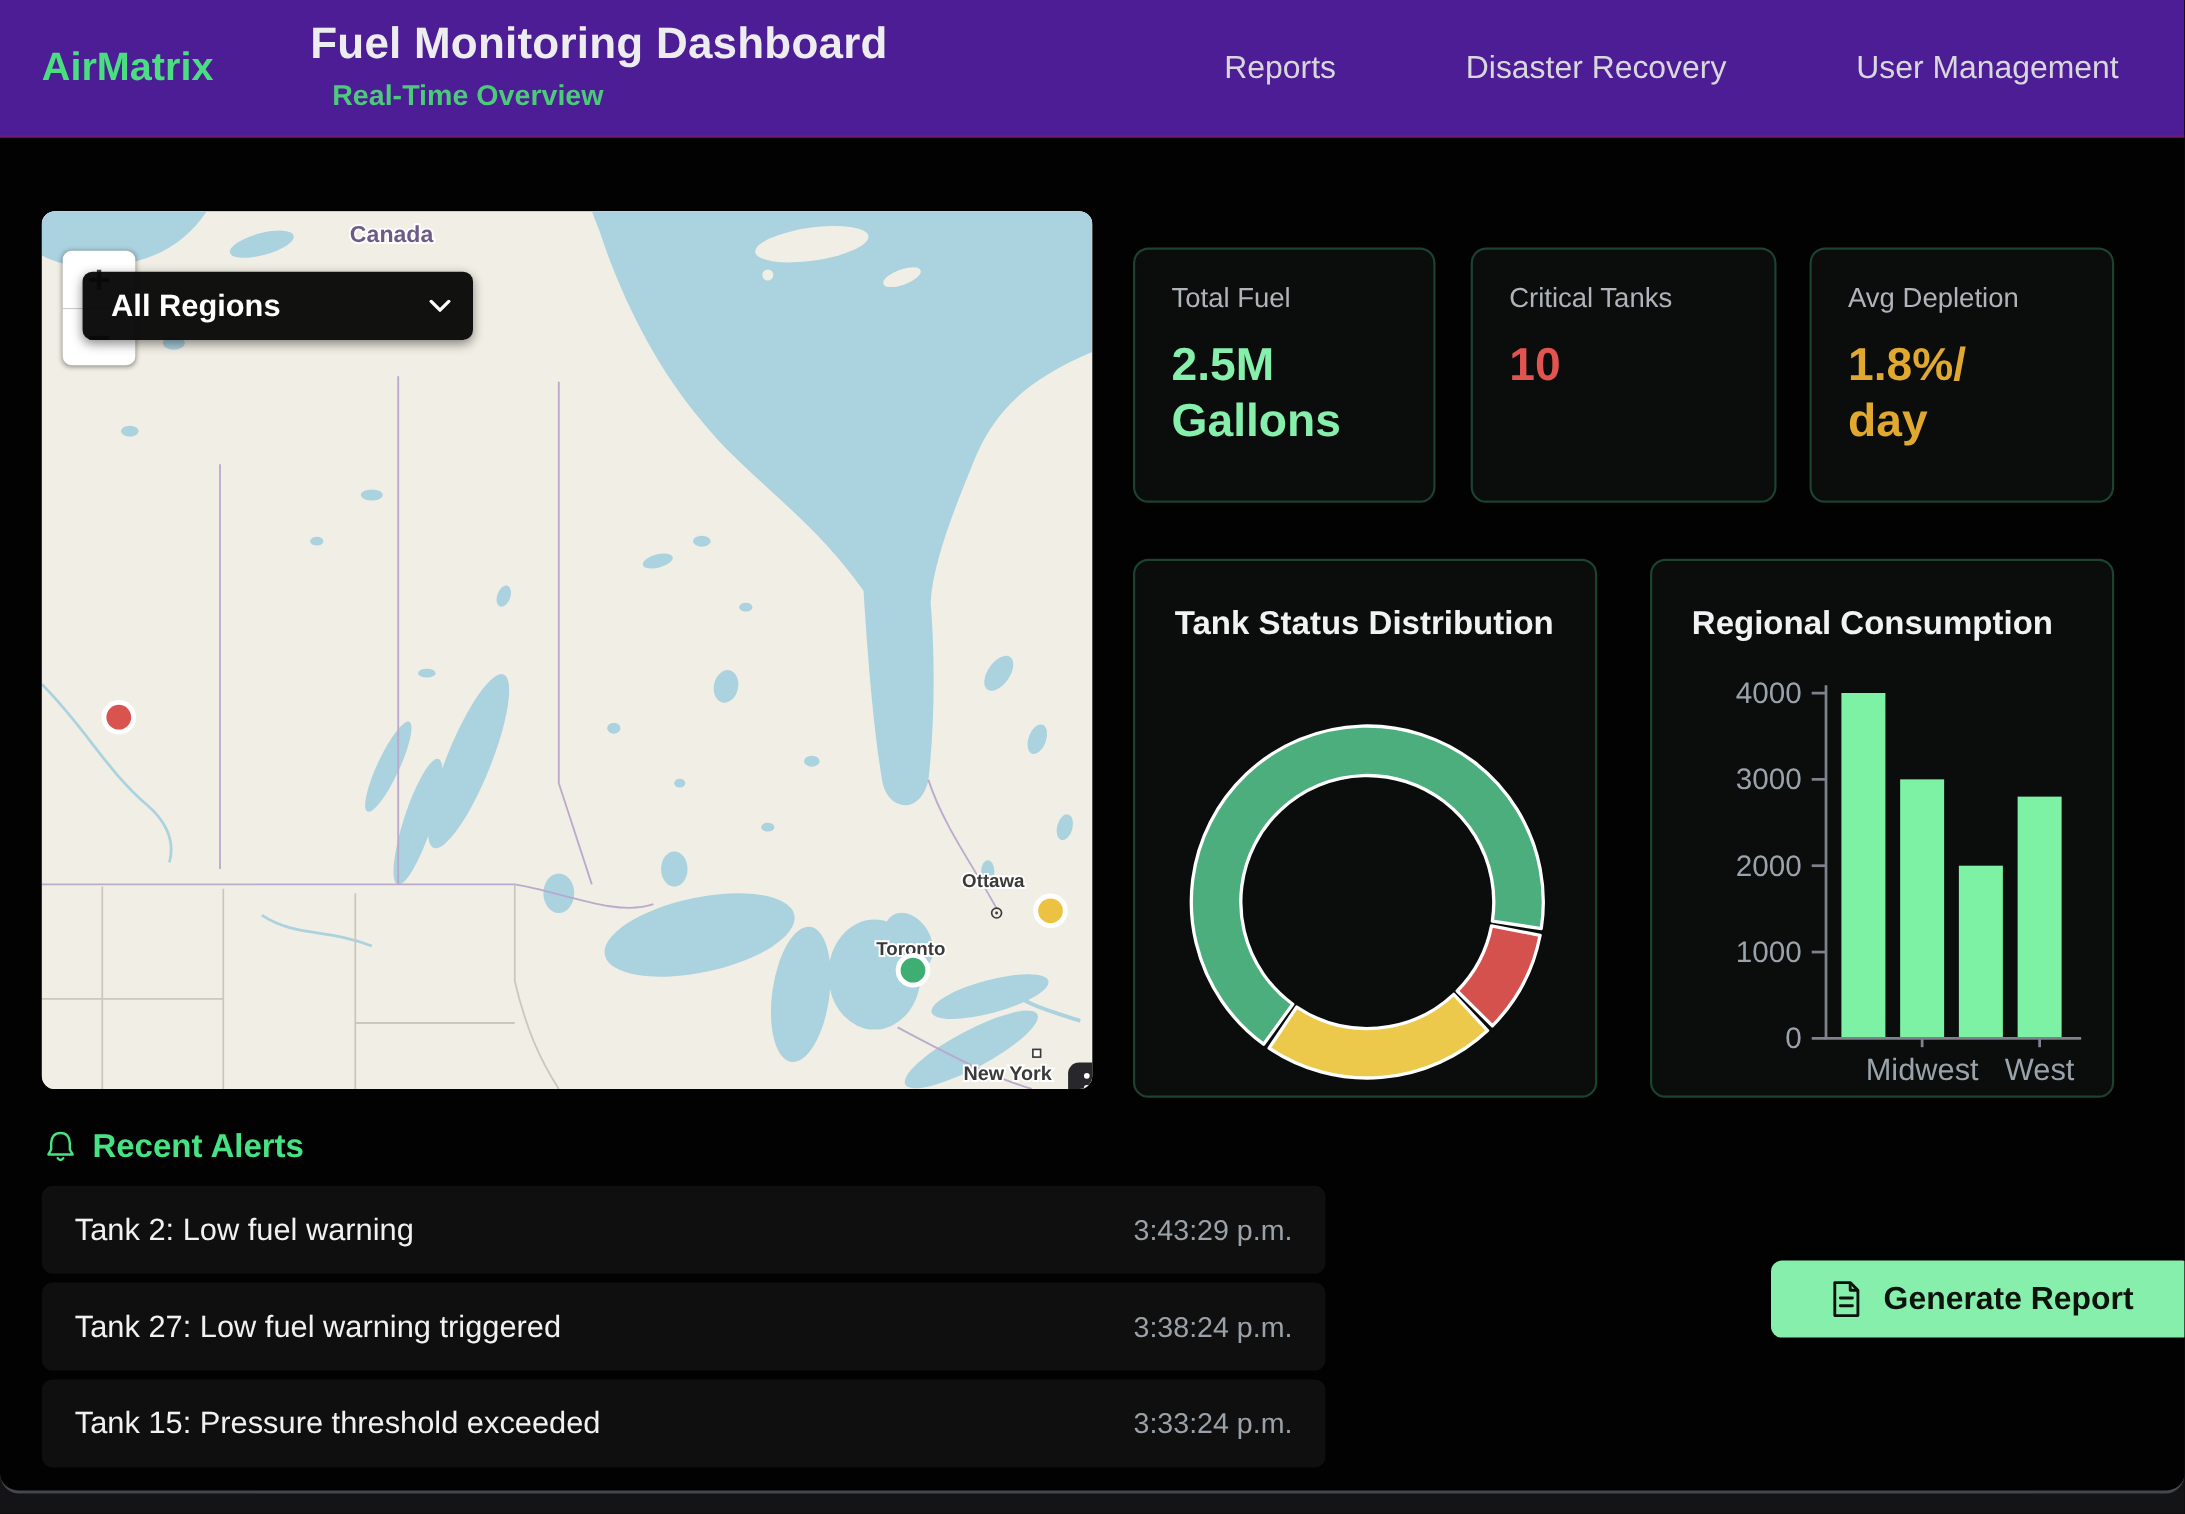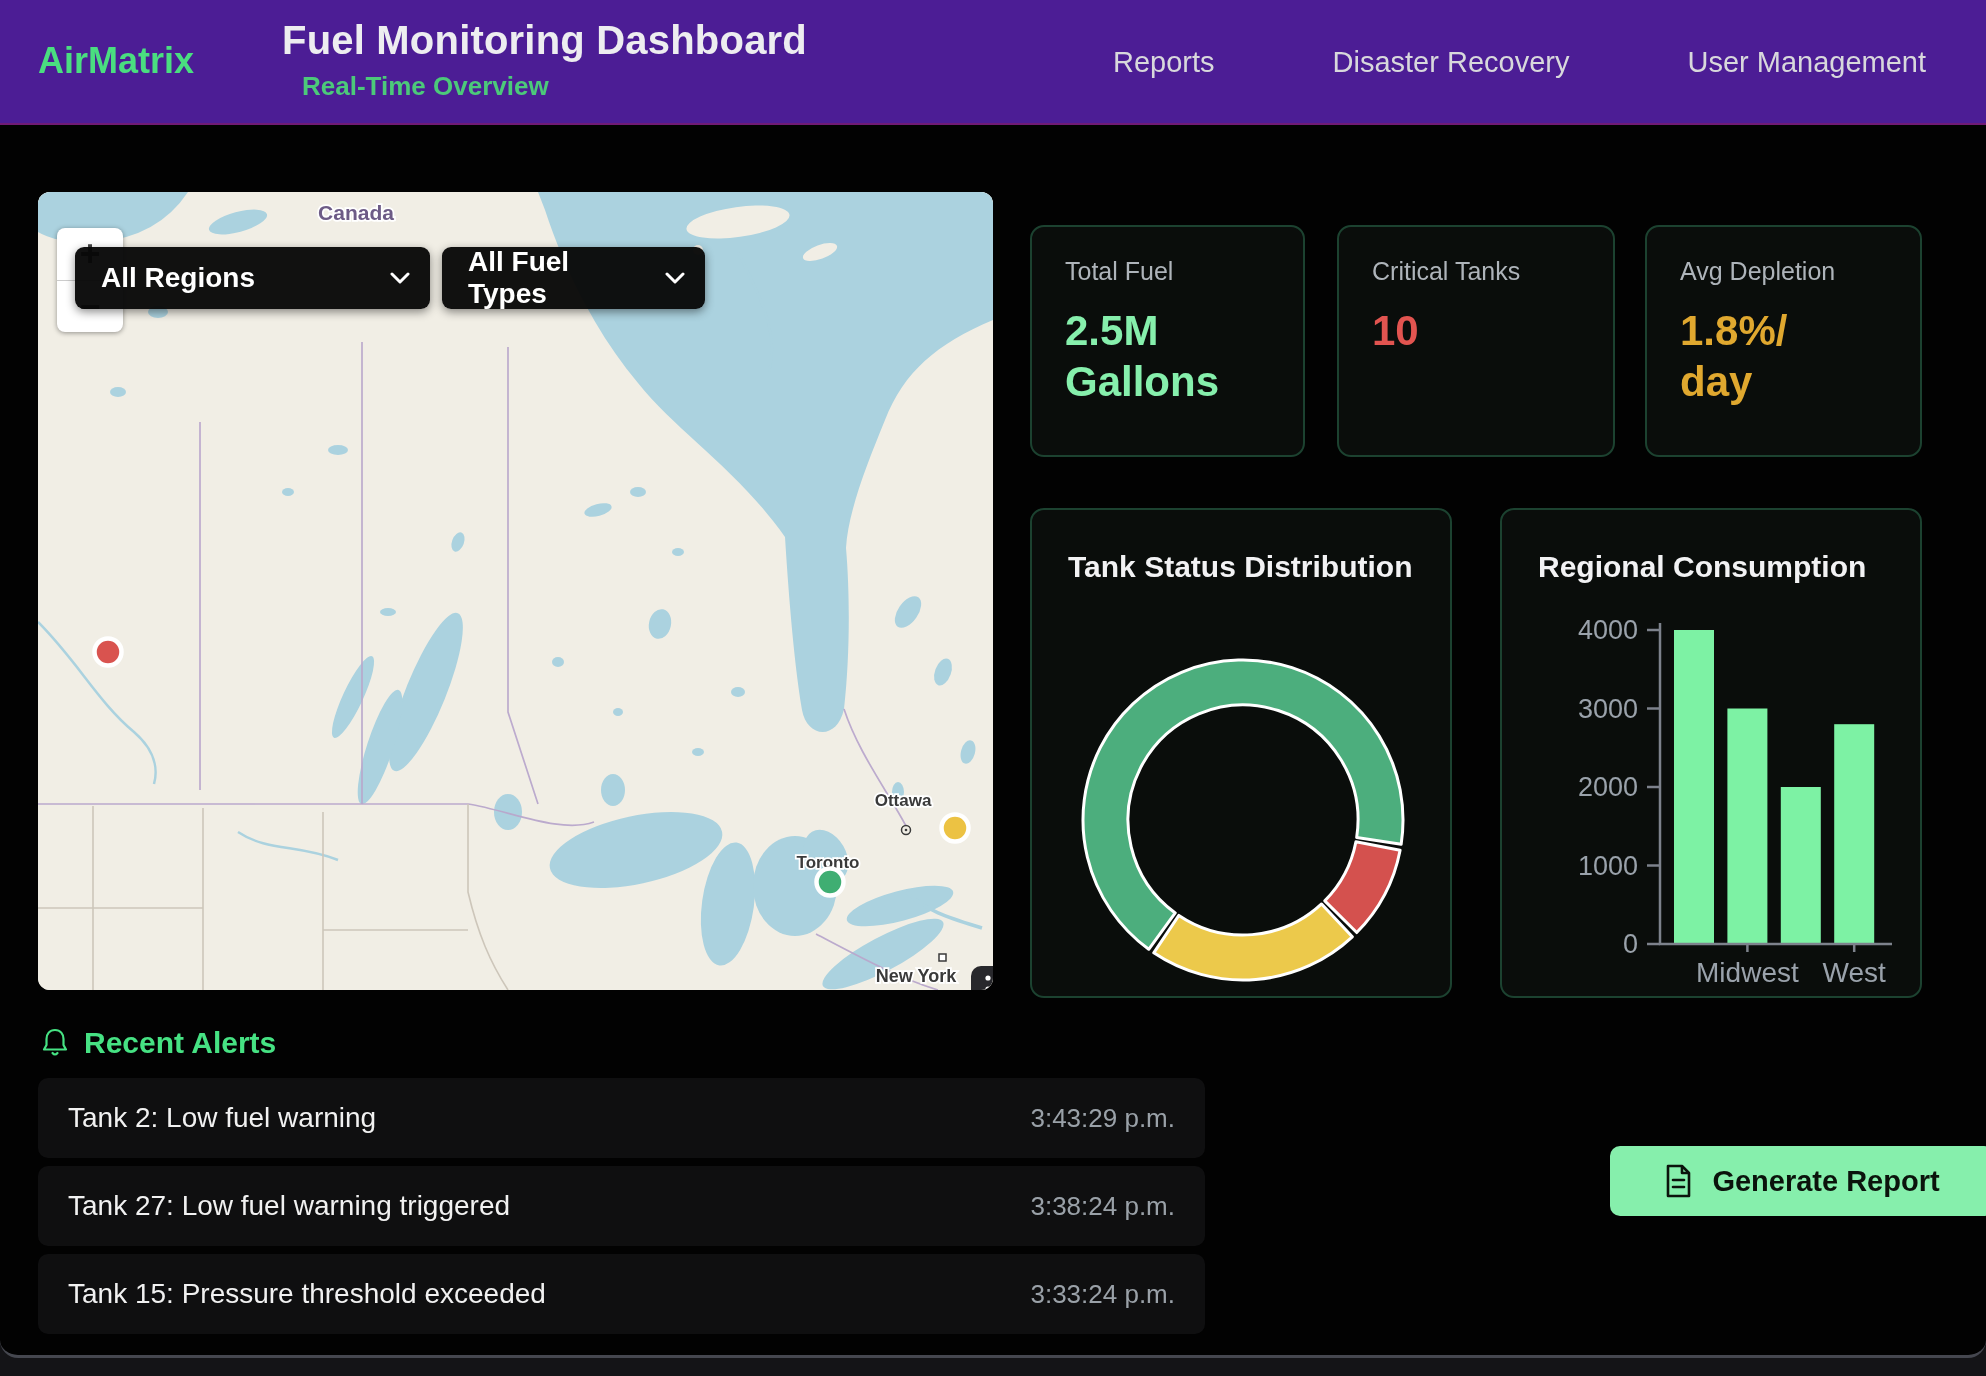--- a/index.html
+++ b/index.html
@@ -175,26 +175,20 @@
       <div class="zoom-btn">−</div>
     </div>
 
     <div class="filters">
       <div class="dropdown dd-regions">
         <span>All Regions</span>
         <svg class="chev" width="20" height="13" viewBox="0 0 20 13">
           <polyline points="2,2 10,10 18,2" fill="none" stroke="#fff" stroke-width="3" stroke-linecap="round" stroke-linejoin="round"></polyline>
         </svg>
       </div>
-      <div class="dropdown dd-fuel">
-        <span>All Fuel Types</span>
-        <svg class="chev" width="20" height="13" viewBox="0 0 20 13">
-          <polyline points="2,2 10,10 18,2" fill="none" stroke="#fff" stroke-width="3" stroke-linecap="round" stroke-linejoin="round"></polyline>
-        </svg>
-      </div>
     </div>
 
     <div class="grip">
       <svg width="46" height="46" viewBox="0 0 46 46">
         <g fill="#fff">
           <circle cx="17" cy="12" r="2.6"></circle>
             <circle cx="29" cy="12" r="2.6"></circle>
           <circle cx="17" cy="23" r="2.6"></circle>
             <circle cx="29" cy="23" r="2.6"></circle>
           <circle cx="17" cy="34" r="2.6"></circle>

